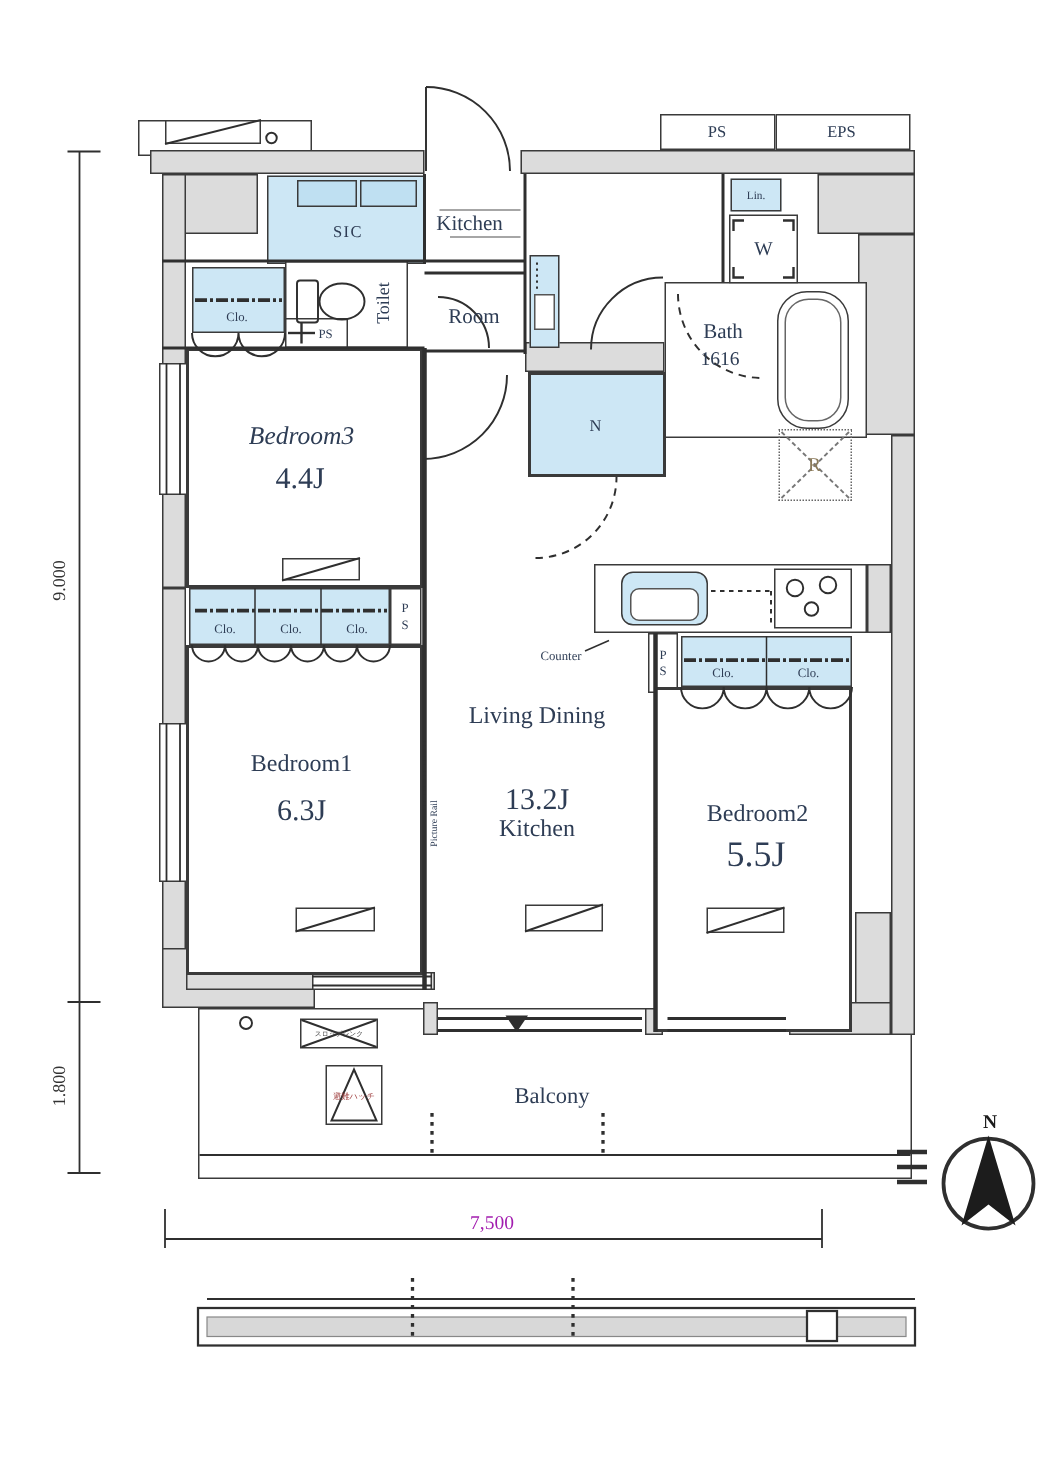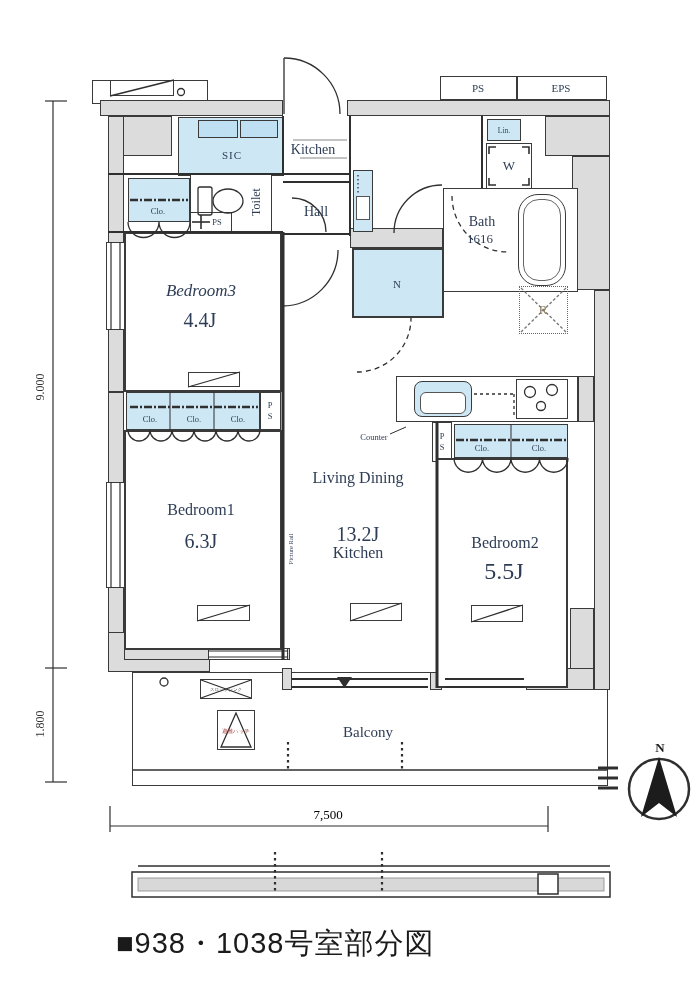--- a/index.html
+++ b/index.html
@@ -255,21 +255,21 @@
   <div class="lb" style="left:561px;top:88px;font-size:11px;">EPS</div>
   <div class="lb" style="left:232px;top:155px;font-size:11px;letter-spacing:1px;">SIC</div>
   <div class="lb" style="left:313px;top:150px;font-size:14px;">Kitchen</div>
   <div class="lb" style="left:504px;top:130px;font-size:7.5px;">Lin.</div>
   <div class="lb" style="left:509px;top:166px;font-size:13px;">W</div>
   <div class="lb" style="left:482px;top:222px;font-size:14px;">Bath</div>
   <div class="lb" style="left:480px;top:239px;font-size:13px;">1616</div>
   <div class="lb rot" style="left:256px;top:202px;font-size:12px;">Toilet</div>
   <div class="lb" style="left:158px;top:211px;font-size:8.5px;">Clo.</div>
   <div class="lb" style="left:217px;top:222px;font-size:8.5px;">PS</div>
-  <div class="lb" style="left:316px;top:212px;font-size:14px;">Hall</div>
+  <div class="lb" style="left:316px;top:212px;font-size:14px;">Room</div>
   <div class="lb" style="left:201px;top:291px;font-size:17px;font-style:italic;">Bedroom3</div>
   <div class="lb" style="left:200px;top:320px;font-size:20px;">4.4J</div>
   <div class="lb" style="left:150px;top:419px;font-size:8.5px;">Clo.</div>
   <div class="lb" style="left:194px;top:419px;font-size:8.5px;">Clo.</div>
   <div class="lb" style="left:238px;top:419px;font-size:8.5px;">Clo.</div>
   <div class="lb vert" style="left:270px;top:411px;font-size:8.5px;transform:translate(-50%,-50%);">PS</div>
   <div class="lb" style="left:397px;top:284px;font-size:11px;">N</div>
   <div class="lb" style="left:543px;top:310px;font-size:13px;color:#8a7a5a;">R</div>
   <div class="lb" style="left:374px;top:437px;font-size:8.5px;">Counter</div>
   <div class="lb" style="left:358px;top:478px;font-size:16px;">Living Dining</div>
@@ -281,17 +281,16 @@
   <div class="lb" style="left:482px;top:448px;font-size:8.5px;">Clo.</div>
   <div class="lb" style="left:539px;top:448px;font-size:8.5px;">Clo.</div>
   <div class="lb vert" style="left:442px;top:442px;font-size:8.5px;transform:translate(-50%,-50%);">PS</div>
   <div class="lb" style="left:505px;top:543px;font-size:16px;">Bedroom2</div>
   <div class="lb" style="left:504px;top:571px;font-size:24px;">5.5J</div>
   <div class="lb" style="left:368px;top:732px;font-size:15px;">Balcony</div>
   <div class="lb" style="left:226px;top:689px;font-size:4.5px;color:#444;">スロップシンク</div>
   <div class="lb" style="left:236px;top:731px;font-size:5.5px;color:#a04040;">避難ハッチ</div>
   <div class="lb rot" style="left:40px;top:387px;font-size:12px;color:#333;">9.000</div>
   <div class="lb rot" style="left:40px;top:724px;font-size:12px;color:#333;">1.800</div>
-  <div class="lb" style="left:328px;top:815px;font-size:13px;color:#000000;">7,500</div>
+  <div class="lb" style="left:328px;top:815px;font-size:13px;color:#a21caf;">7,500</div>
   <div class="lb" style="left:660px;top:748px;font-size:13px;font-weight:bold;color:#1c1c1c;">N</div>
 
-  <div id="title">■938・1038号室部分図</div>
 </div>
 
 </body></html>

